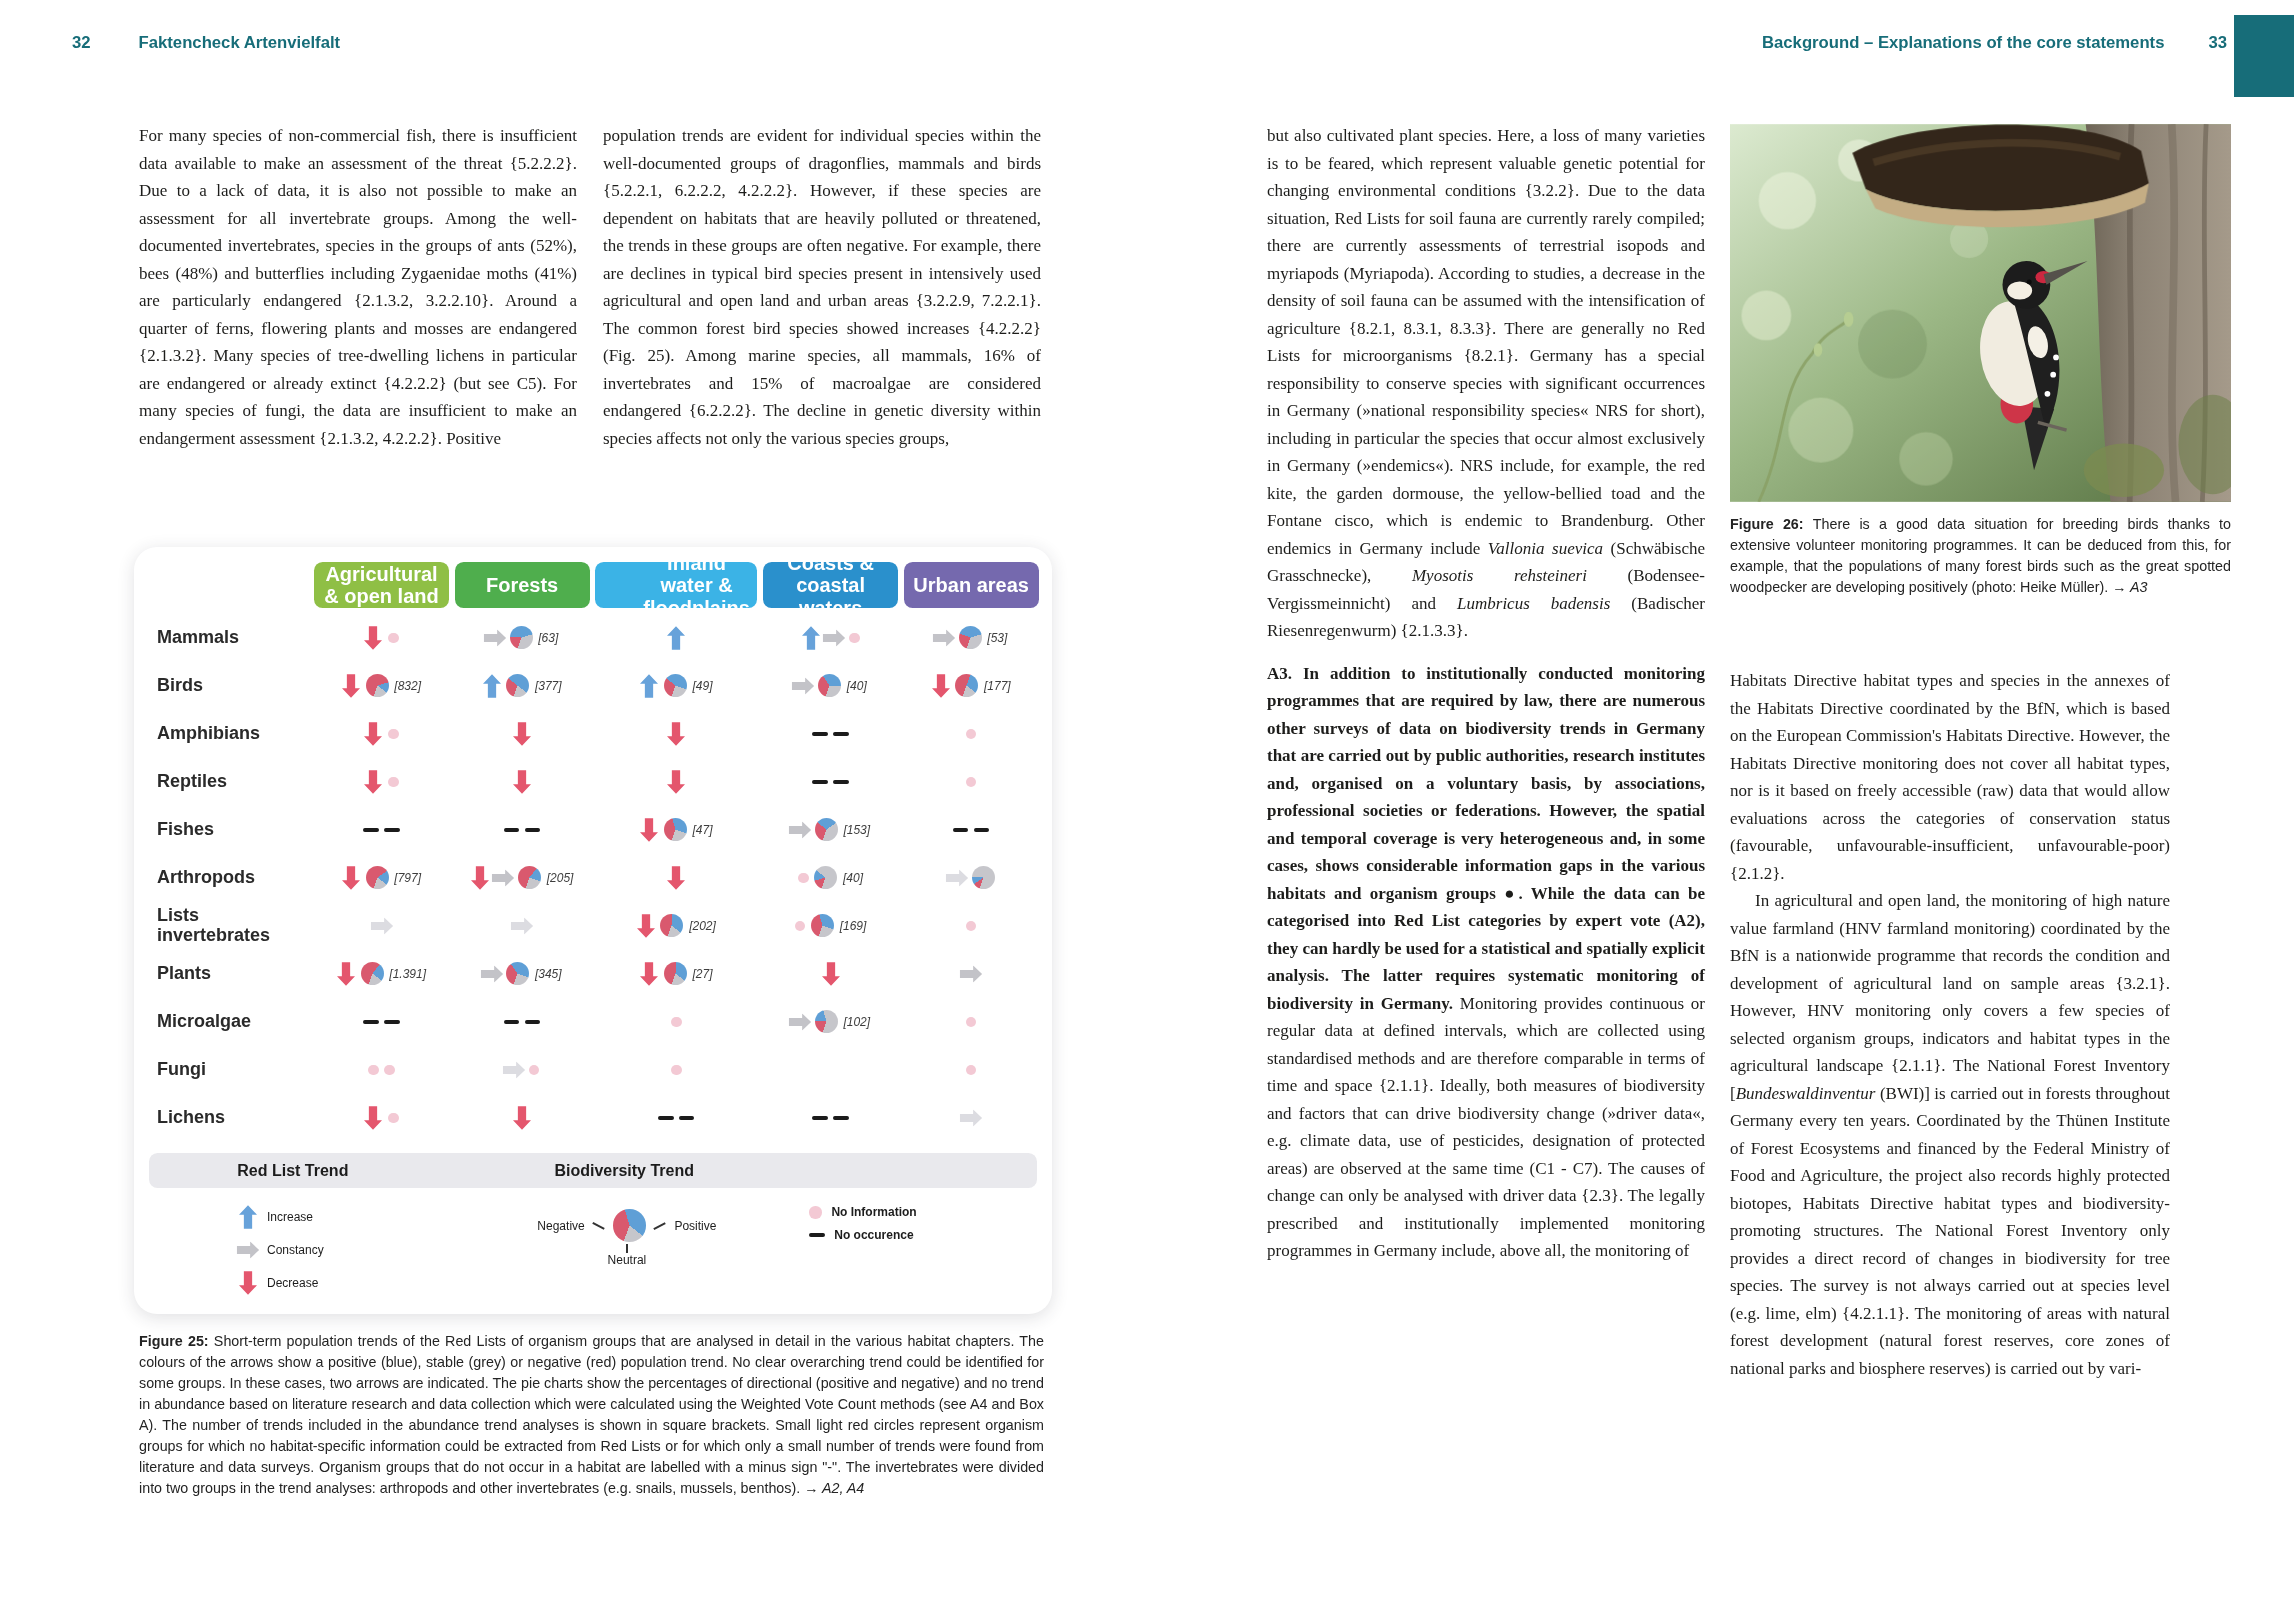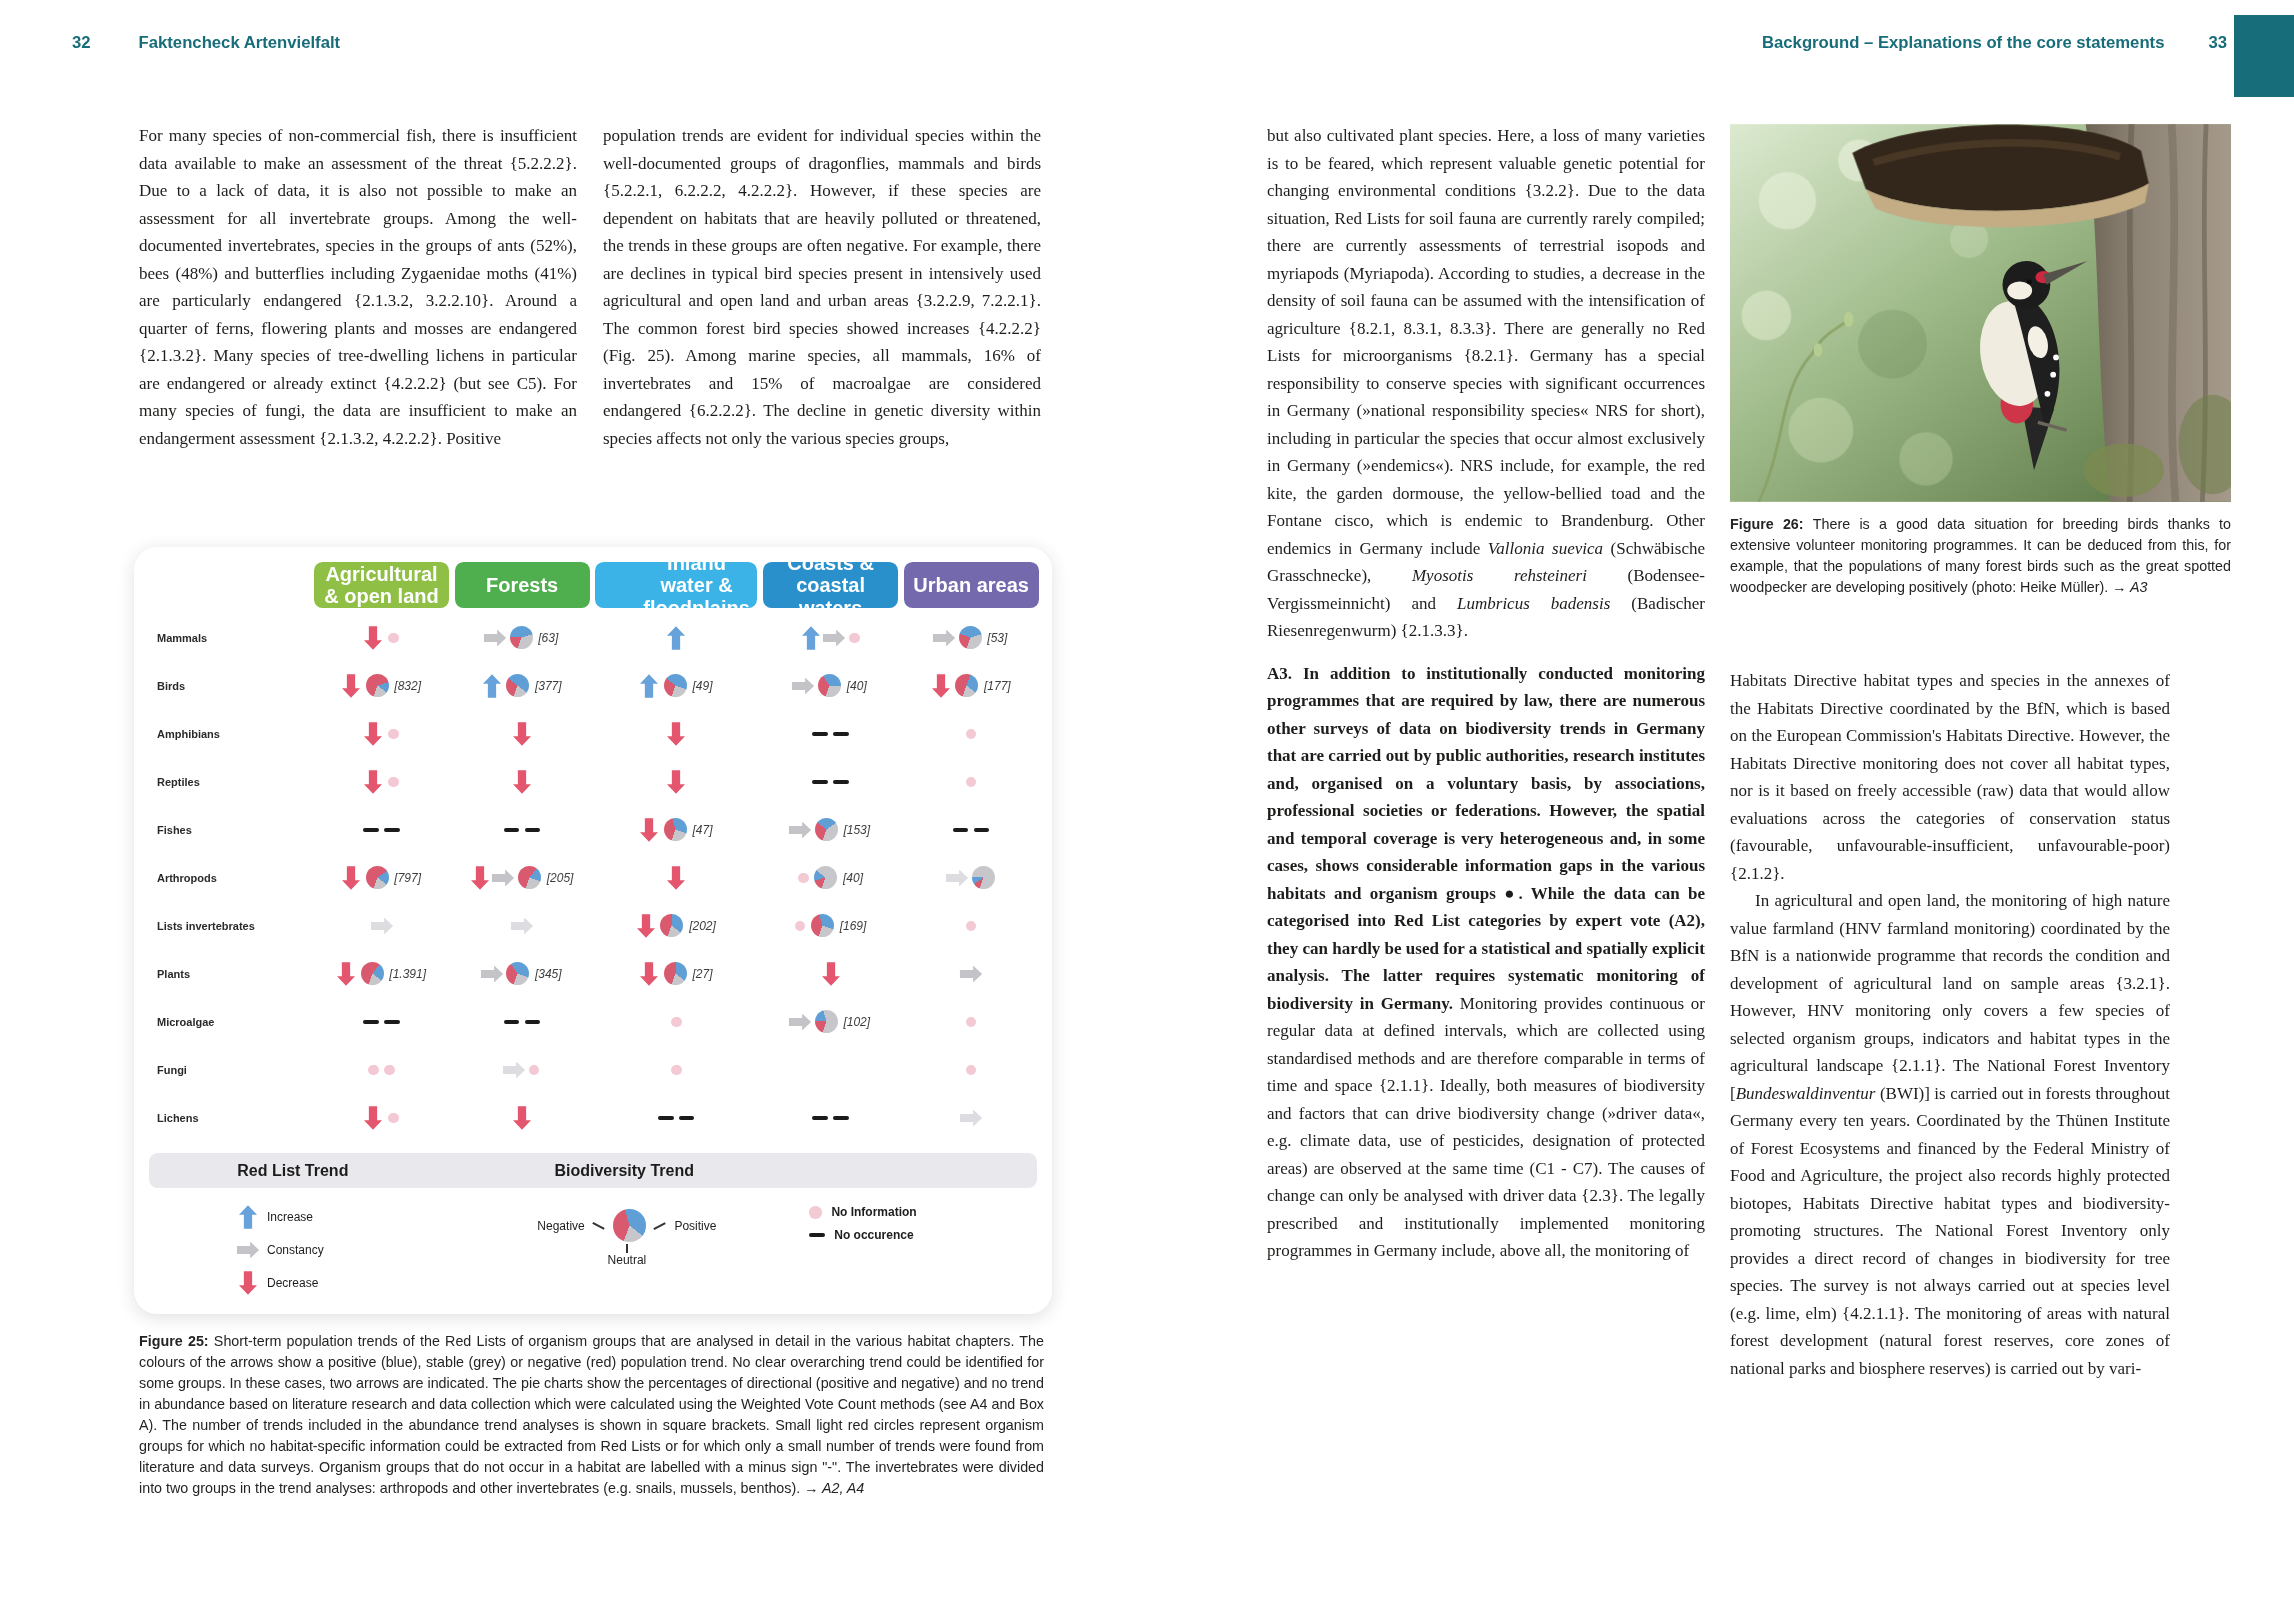--- a/index.html
+++ b/index.html
@@ -21,21 +21,21 @@
   p.gap{margin-top:15.3px}
   p.indent{text-indent:25px}
 
   
   #fig25{position:absolute;left:134px;top:547px;width:918px;background:#fff;border-radius:23px;
     box-shadow:0 3.8px 17px rgba(40,40,60,.14);padding:15.3px 13.4px 19px;}
   #f25-grid{display:grid;grid-template-columns:161px repeat(5,1fr);column-gap:5.7px;align-items:center;}
   .chip{height:46px;border-radius:8.6px;color:#fff;font-family:"Liberation Sans",sans-serif;font-weight:700;
     font-size:20px;line-height:1.12;display:flex;align-items:center;justify-content:center;
     text-align:center;padding:2.9px 7.6px;margin-bottom:5.7px;}
-  .rowlab{font-family:"Liberation Sans",sans-serif;font-weight:700;font-size:11px;color:#2a2a2a;
+  .rowlab{font-family:"Liberation Sans",sans-serif;font-weight:700;font-size:18px;color:#2a2a2a;
     line-height:1.1;padding-left:9.6px;min-height:48px;display:flex;align-items:center;}
   .cell{min-height:48px;display:flex;align-items:center;justify-content:center;gap:5.7px;}
   .arr{display:inline-flex;flex:none}
   .arr svg{display:block}
   .arr-d svg{transform:rotate(180deg)}
   .arr-r svg,.arr-rl svg{transform:rotate(90deg) scale(.95)}
   .pie{width:23px;height:23px;border-radius:50%;display:inline-block;flex:none;}
   .num{font-family:"Liberation Sans",sans-serif;font-size:12px;color:#3d3d3d;white-space:nowrap;font-style:italic;}
   .dot{width:10.5px;height:10.5px;border-radius:50%;background:#f3c9d4;display:inline-block;flex:none;}
   .lgdot{width:12.4px;height:12.4px}

